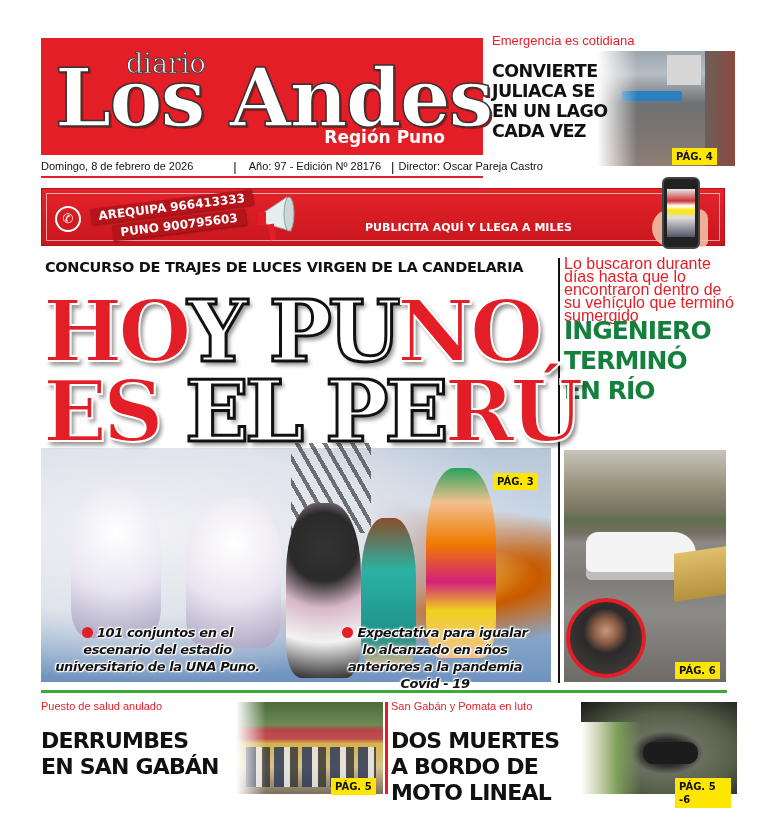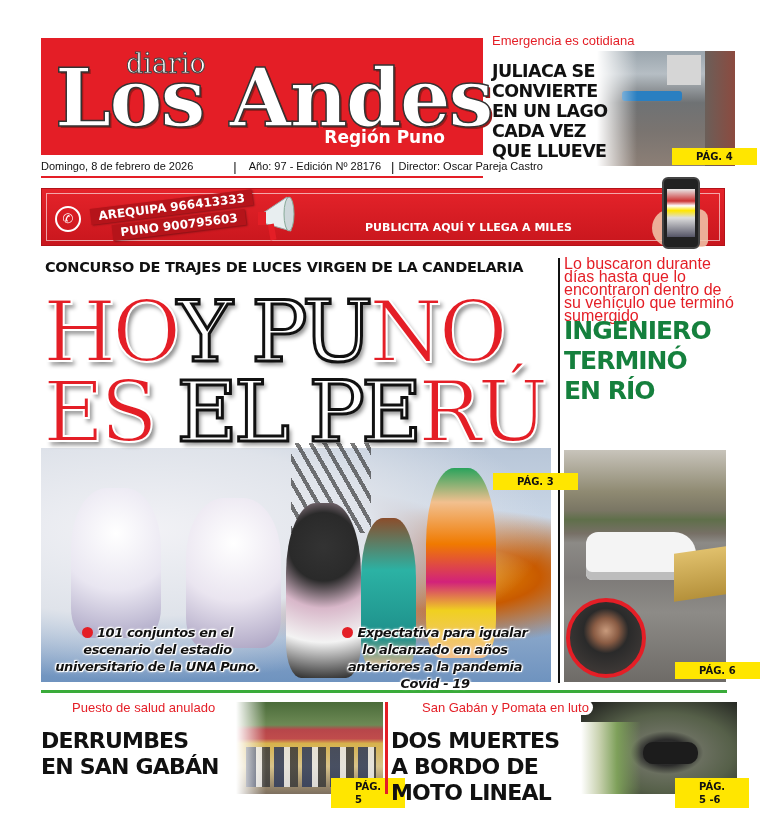--- a/index.html
+++ b/index.html
@@ -48,21 +48,21 @@
   .top-story .photo .wall { position: absolute; right: 0; top: 0; width: 30px; height: 115px; background: linear-gradient(90deg,#6b5f59,#8c4a3f); }
   .top-story .photo .fade { position: absolute; left: 0; top: 0; width: 40px; height: 115px; background: linear-gradient(90deg,#fff,rgba(255,255,255,0)); }
   .top-story .headline {
     position: absolute; left: 0; top: 28px; width: 130px;
     font-family: "DejaVu Sans", sans-serif; font-weight: 900; font-size: 17.5px; line-height: 20px;
     color: #111; letter-spacing: -0.6px; text-transform: uppercase;
   }
   .pag-badge {
     position: absolute; background: #ffe600; color: #111;
     font-family: "DejaVu Sans", sans-serif; font-weight: bold; font-size: 10px;
-    padding: 2px 24px; line-height: 13px;
+    padding: 2px 4px; line-height: 13px;
   }
 
   
   .ad-banner {
     position: absolute; left: 41px; top: 188px; width: 684px; height: 58px;
     background: linear-gradient(180deg, #e5232a 0%, #c8161d 100%);
     border: 1px solid #b31218;
   }
   .ad-banner .inner-border { position: absolute; left: 4px; top: 4px; right: 4px; bottom: 4px; border: 1px solid rgba(255,255,255,0.6); }
   .ad-banner .phone-circle {
@@ -110,21 +110,21 @@
   .main-photo .d1 { left: 30px; top: 40px; width: 90px; height: 150px; background: radial-gradient(circle at 50% 30%,#fff 0%,#e9e6f1 50%,#a8a2c2 100%); }
   .main-photo .d2 { left: 145px; top: 50px; width: 95px; height: 150px; background: radial-gradient(circle at 50% 30%,#fff 0%,#eae5f0 50%,#a8a0c0 100%); }
   .main-photo .d3 { left: 245px; top: 55px; width: 75px; height: 175px; background: radial-gradient(circle at 50% 25%,#333 0%,#2a2a2a 25%,#d8b7c9 45%,#f3f3f3 70%,#222 100%); }
   .main-photo .d4 { left: 320px; top: 70px; width: 55px; height: 150px; background: linear-gradient(180deg,#8b4d2b 0%,#2bb2a4 35%,#1e8f8a 80%,#e8b98d 100%); }
   .main-photo .d5 { left: 385px; top: 20px; width: 70px; height: 190px; background: linear-gradient(180deg,#2aa35c 0%,#f2c08f 18%,#f07a00 40%,#d2227a 60%,#f0d020 75%,#f2c08f 100%); }
   .main-photo .feathers { position: absolute; left: 250px; top: -5px; width: 80px; height: 90px;
     background: repeating-linear-gradient(60deg, rgba(30,30,30,0.85) 0 4px, rgba(0,0,0,0) 4px 12px); opacity: 0.7; }
 
   .big-headline {
     position: absolute; left: 43px; top: 292px; width: 510px;
-    font-family: "DejaVu Serif", serif; font-weight: normal; font-size: 84px; line-height: 80px;
+    font-family: "DejaVu Serif", serif; font-weight: bold; font-size: 84px; line-height: 80px;
     letter-spacing: -4px; white-space: nowrap; z-index: 3;
   }
   .big-headline .line { display: block; }
   .big-headline .red { color: #e41e26; -webkit-text-stroke: 2px #fff; text-shadow: 3px 4px 4px rgba(0,0,0,0.45); }
   .big-headline .white { color: #fff; -webkit-text-stroke: 3px #111; text-shadow: 3px 4px 4px rgba(0,0,0,0.45); }
 
   .bullet-caption {
     position: absolute; font-family: "DejaVu Sans", sans-serif; font-weight: bold; font-style: italic;
     font-size: 13px; line-height: 17px; color: #111; z-index: 3; text-align: center;
     text-shadow: 0 0 3px #fff, 0 0 3px #fff, 0 0 3px #fff, 1px 1px 0 #fff, -1px -1px 0 #fff;
@@ -154,21 +154,21 @@
   .right-photo .portrait {
     position: absolute; left: 2px; top: 148px; width: 80px; height: 80px; border-radius: 50%;
     border: 4px solid #e41e26; background: radial-gradient(circle at 50% 40%, #c89a7c 0%, #8a5c44 22%, #2a2a2a 40%, #3a3634 70%, #5a2f2f 100%);
   }
 
   
   .green-rule { position: absolute; left: 41px; top: 690px; width: 686px; height: 3px; background: #3aab3a; }
 
   
   .bottom-story { position: absolute; top: 700px; height: 118px; }
-  .bottom-story .kicker { font-size: 13px; color: #e41e26; white-space: nowrap; position: absolute; left: 0; top: 0; z-index: 2; background: #fff; padding-right: 4px; border-radius: 0 10px 10px 0; margin-left: 31px; }
+  .bottom-story .kicker { font-size: 11px; color: #e41e26; white-space: nowrap; position: absolute; left: 0; top: 0; z-index: 2; background: #fff; padding-right: 4px; border-radius: 0 10px 10px 0; }
   .bottom-story .headline {
     position: absolute; left: 0; top: 28px; font-family: "DejaVu Sans", sans-serif; font-weight: 900;
     font-size: 22px; line-height: 26px; letter-spacing: -0.8px; color: #111; white-space: nowrap;
   }
   .bs1 { left: 41px; width: 340px; }
   .bs1 .photo {
     position: absolute; left: 195px; top: 2px; width: 147px; height: 92px;
     background: linear-gradient(180deg,#4b6b3a 0%,#6d8a55 25%,#b7464a 30%,#c04c4c 40%,#d6b24c 45%,#d8c38a 70%,#7d6f5f 100%);
   }
   .bs1 .photo .people { position: absolute; left: 10px; top: 45px; width: 130px; height: 40px;
@@ -201,25 +201,24 @@
 
 <div class="top-story">
   <div class="kicker">Emergencia es cotidiana</div>
   <div class="photo">
     <div class="bldg"></div>
       <div class="tarp"></div>
       <div class="wall"></div>
       <div class="fade"></div>
   </div>
   <div class="headline">
+    <div>CONVIERTE</div>
     <div>JULIACA SE</div>
-    <div>CONVIERTE</div>
     <div>EN UN LAGO</div>
     <div>CADA VEZ</div>
-    <div>QUE LLUEVE</div>
   </div>
   <div class="pag-badge" style="left:180px; top:115px;">PÁG. 4</div>
 </div>
 
 <div class="ad-banner">
   <div class="inner-border"></div>
   <div class="phone-circle">✆</div>
   <div class="ribbon r1">AREQUIPA 966413333</div>
   <div class="ribbon r2">PUNO 900795603</div>
   <svg class="megaphone" viewBox="0 0 46 54">

